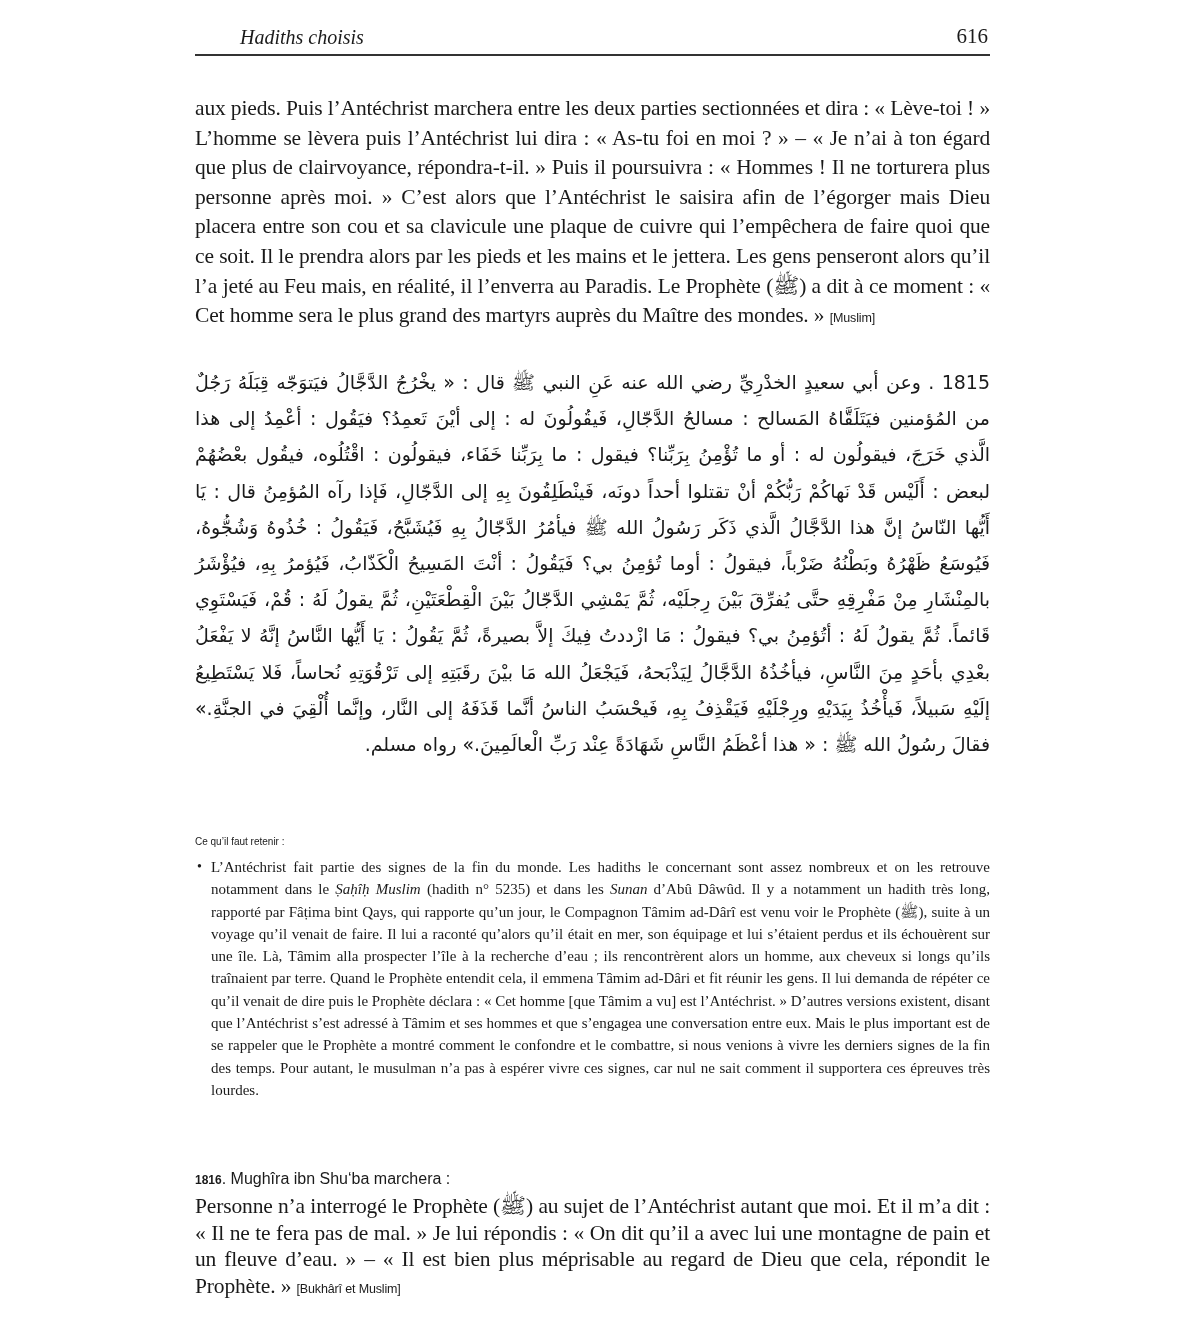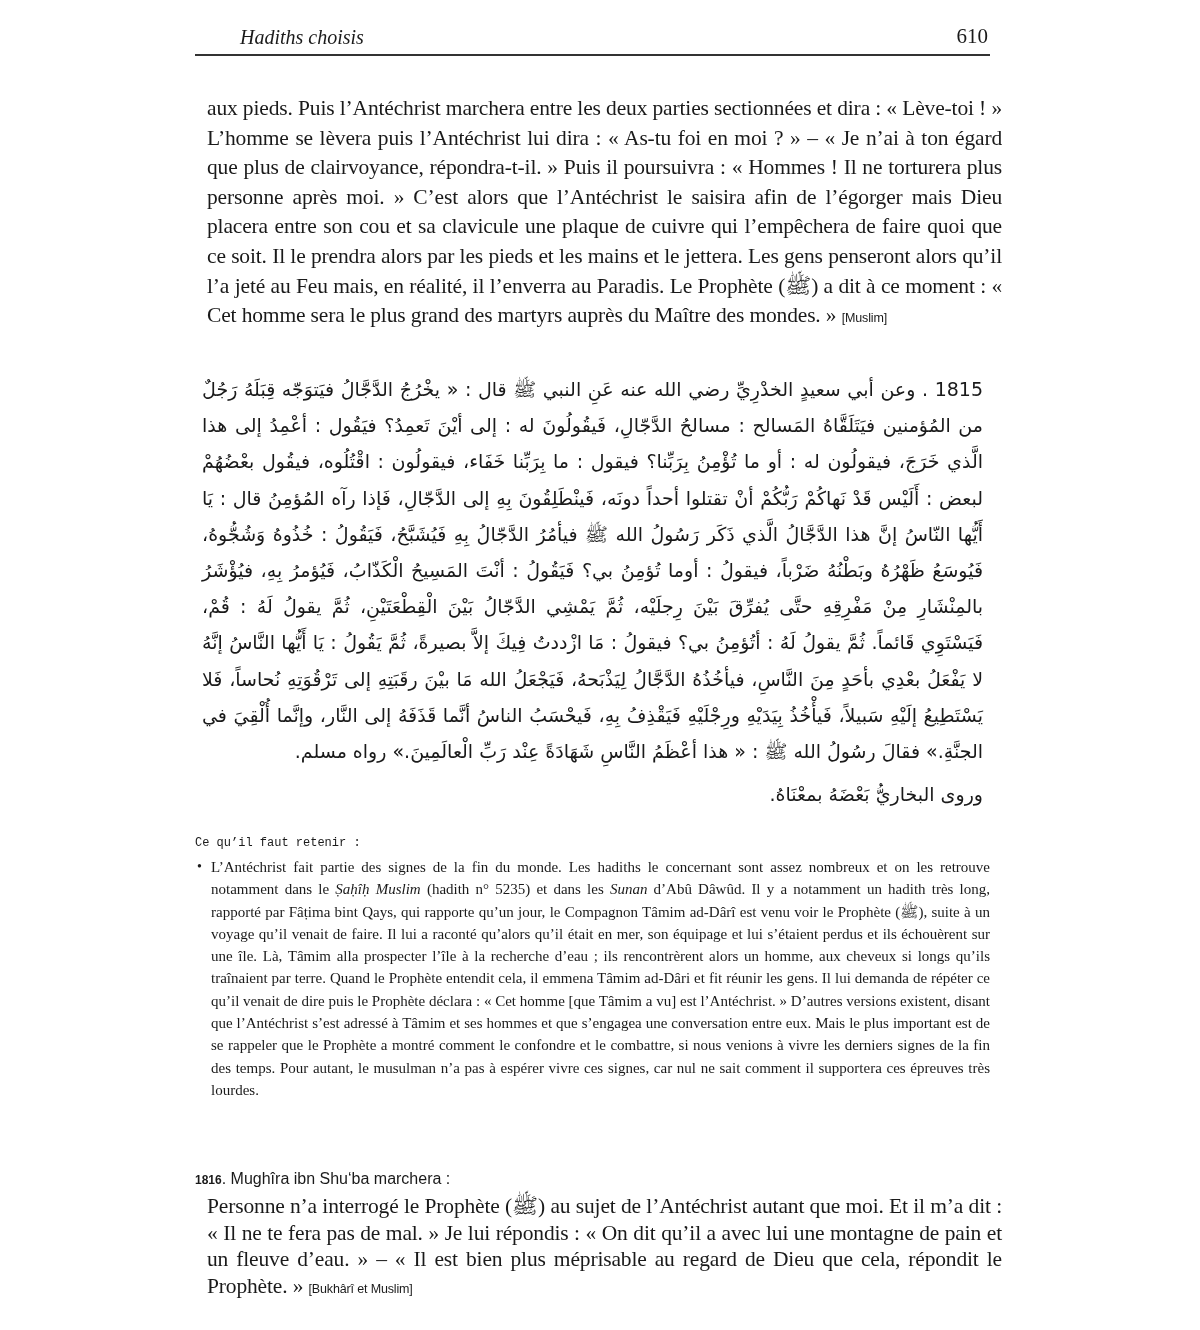--- a/index.html
+++ b/index.html
@@ -1,52 +1,51 @@
 <!DOCTYPE html>
 <html><head>
   <meta charset="utf-8">
   <style>
     html, body { margin: 0; padding: 0; background: #ffffff; }
     body { width: 1200px; height: 1330px; position: relative; overflow: hidden; color: #1a1a1a; }
     .page { position: absolute; left: 195px; top: 0; width: 795px; }
     .running-head { position: absolute; top: 24px; left: 0; width: 795px; height: 30px; border-bottom: 2px solid #333; }
     .running-title { position: absolute; left: 2px; top: 2px; font-family: "Liberation Serif", serif; font-style: italic; font-size: 20px; margin-left: 43px; }
     .page-number { position: absolute; right: 2px; top: 0; font-family: "Liberation Serif", serif; font-size: 21px; }
-    .body-text { position: absolute; left: 12px; width: 795px; font-family: "Liberation Serif", serif; font-size: 21.5px; line-height: 29.6px; text-align: justify; letter-spacing: -0.15px; }
+    .body-text { position: absolute; left: 0; width: 795px; font-family: "Liberation Serif", serif; font-size: 21.5px; line-height: 29.6px; text-align: justify; letter-spacing: -0.15px; }
     .p1 { top: 94px; }
     .source { font-family: "Liberation Sans", sans-serif; font-size: 12.5px; }
     .arabic { position: absolute; left: 0; width: 795px; top: 364px; direction: rtl; font-family: "DejaVu Sans", sans-serif; font-size: 19px; line-height: 36.2px; text-align: justify; text-align-last: right; }
-    .arabic p { margin: 7px; }
-    .retain-title { position: absolute; top: 836px; left: 0; font-family: Liberation Mono, monospace; font-size: 12px; }
+    .arabic p { margin: 0; }
+    .retain-title { position: absolute; top: 836px; left: 0; font-family: Liberation Sans, sans-serif; font-size: 10px; }
     .retain-list { position: absolute; top: 856px; left: 0; width: 795px; margin: 0; padding: 0; list-style: none; }
     .retain-item { position: relative; padding-left: 16px; font-family: "Liberation Serif", serif; font-size: 15px; line-height: 22.3px; text-align: justify; }
     .bullet { position: absolute; left: 2px; top: 0; font-size: 14px; }
     .h1816 { position: absolute; top: 1170px; left: 0; font-family: "Liberation Sans", sans-serif; font-size: 16px; }
     .h1816 .num { font-weight: bold; font-size: 12px; }
     .p2 { top: 1193px; font-size: 21.5px; line-height: 26.6px; }
     i { font-style: italic; }
   </style>
 </head>
 <body>
 
 <div class="page">
 
   <div class="running-head">
     <span class="running-title">Hadiths choisis</span>
-    <span class="page-number">610</span>
+    <span class="page-number">616</span>
   </div>
 
   <div class="body-text p1">
     <span>aux pieds. Puis l’Antéchrist marchera entre les deux parties sectionnées et dira : « Lève-toi ! » L’homme se lèvera puis l’Antéchrist lui dira : « As-tu foi en moi ? » – « Je n’ai à ton égard que plus de clairvoyance, répondra-t-il. » Puis il poursuivra : « Hommes ! Il ne torturera plus personne après moi. » C’est alors que l’Antéchrist le saisira afin de l’égorger mais Dieu placera entre son cou et sa clavicule une plaque de cuivre qui l’empêchera de faire quoi que ce soit. Il le prendra alors par les pieds et les mains et le jettera. Les gens penseront alors qu’il l’a jeté au Feu mais, en réalité, il l’enverra au Paradis. Le Prophète (ﷺ) a dit à ce moment : « Cet homme sera le plus grand des martyrs auprès du Maître des mondes. »</span>
     <span class="source">[Muslim]</span>
   </div>
 
   <div class="arabic" lang="ar">
     <p>1815 . وعن أبي سعيدٍ الخدْرِيِّ رضي الله عنه عَنِ النبي ﷺ قال : « يخْرُجُ الدَّجَّالُ فيَتوَجّه قِبَلَهُ رَجُلٌ من المُؤمنين فيَتَلَقَّاهُ المَسالح : مسالحُ الدَّجّالِ، فَيقُولُونَ له : إلى أيْنَ تَعمِدُ؟ فيَقُول : أعْمِدُ إلى هذا الَّذي خَرَجَ، فيقولُون له : أو ما تُؤْمِنُ بِرَبِّنا؟ فيقول : ما بِرَبِّنا خَفَاء، فيقولُون : اقْتُلُوه، فيقُول بعْضُهُمْ لبعض : أَلَيْس قَدْ نَهاكُمْ رَبُّكُمْ أنْ تقتلوا أحداً دونَه، فَينْطَلِقُونَ بِهِ إلى الدَّجّالِ، فَإذا رآه المُؤمِنُ قال : يَا أَيُّها النّاسُ إنَّ هذا الدَّجَّالُ الَّذي ذَكَر رَسُولُ الله ﷺ فيأمُرُ الدَّجّالُ بِهِ فَيُشَبَّحُ، فَيَقُولُ : خُذُوهُ وَشُجُّوهُ، فَيُوسَعُ ظَهْرُهُ وبَطْنُهُ ضَرْباً، فيقولُ : أوما تُؤمِنُ بي؟ فَيَقُولُ : أنْتَ المَسِيحُ الْكَذّابُ، فَيُؤمرُ بِهِ، فيُؤْشَرُ بالمِنْشَارِ مِنْ مَفْرِقِهِ حتَّى يُفرِّقَ بَيْنَ رِجلَيْه، ثُمَّ يَمْشِي الدَّجّالُ بَيْنَ الْقِطْعَتَيْنِ، ثُمَّ يقولُ لَهُ : قُمْ، فَيَسْتَوِي قَائماً. ثُمَّ يقولُ لَهُ : أتُؤمِنُ بي؟ فيقولُ : مَا ازْددتُ فِيكَ إلاَّ بصيرةً، ثُمَّ يَقُولُ : يَا أَيُّها النَّاسُ إنَّهُ لا يَفْعَلُ بعْدِي بأحَدٍ مِنَ النَّاسِ، فيأخُذُهُ الدَّجَّالُ لِيَذْبَحهُ، فَيَجْعَلُ الله مَا بيْنَ رقَبَتِهِ إلى تَرْقُوَتِهِ نُحاساً، فَلا يَسْتَطِيعُ إلَيْهِ سَبيلاً، فَيأْخُذُ بِيَدَيْهِ ورِجْلَيْهِ فَيَقْذِفُ بِهِ، فَيحْسَبُ الناسُ أنَّما قَذَفَهُ إلى النَّار، وإنَّما أُلْقِيَ في الجنَّةِ.» فقالَ رسُولُ الله ﷺ : « هذا أعْظَمُ النَّاسِ شَهَادَةً عِنْد رَبِّ الْعالَمِينَ.» رواه مسلم.</p>
-    <p>وروى البخاريُّ بَعْضَهُ بمعْنَاهُ.</p>
   </div>
 
   <div class="retain-title">Ce qu’il faut retenir :</div>
   <ul class="retain-list">
     <li class="retain-item">
       <span class="bullet">•</span>
       <span>L’Antéchrist fait partie des signes de la fin du monde. Les hadiths le concernant sont assez nombreux et on les retrouve notamment dans le </span><i>Ṣaḥîḥ Muslim</i><span> (hadith n° 5235) et dans les </span><i>Sunan</i><span> d’Abû Dâwûd. Il y a notamment un hadith très long, rapporté par Fâṭima bint Qays, qui rapporte qu’un jour, le Compagnon Tâmim ad-Dârî est venu voir le Prophète (ﷺ), suite à un voyage qu’il venait de faire. Il lui a raconté qu’alors qu’il était en mer, son équipage et lui s’étaient perdus et ils échouèrent sur une île. Là, Tâmim alla prospecter l’île à la recherche d’eau ; ils rencontrèrent alors un homme, aux cheveux si longs qu’ils traînaient par terre. Quand le Prophète entendit cela, il emmena Tâmim ad-Dâri et fit réunir les gens. Il lui demanda de répéter ce qu’il venait de dire puis le Prophète déclara : « Cet homme [que Tâmim a vu] est l’Antéchrist. » D’autres versions existent, disant que l’Antéchrist s’est adressé à Tâmim et ses hommes et que s’engagea une conversation entre eux. Mais le plus important est de se rappeler que le Prophète a montré comment le confondre et le combattre, si nous venions à vivre les derniers signes de la fin des temps. Pour autant, le musulman n’a pas à espérer vivre ces signes, car nul ne sait comment il supportera ces épreuves très lourdes.</span>
     </li>
   </ul>
 

